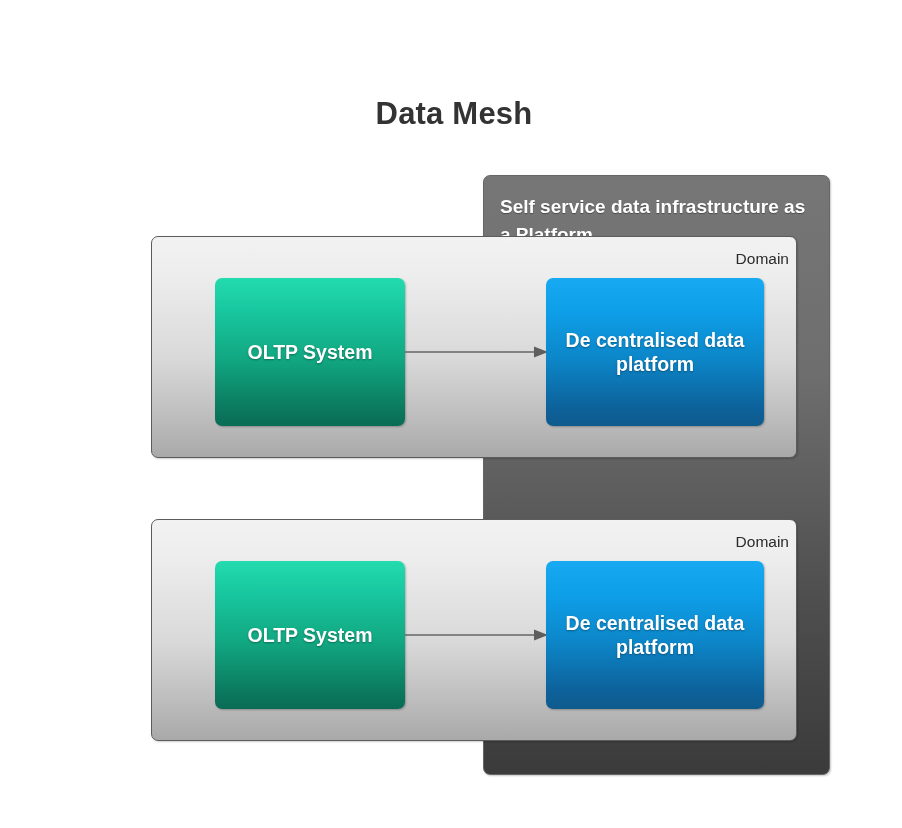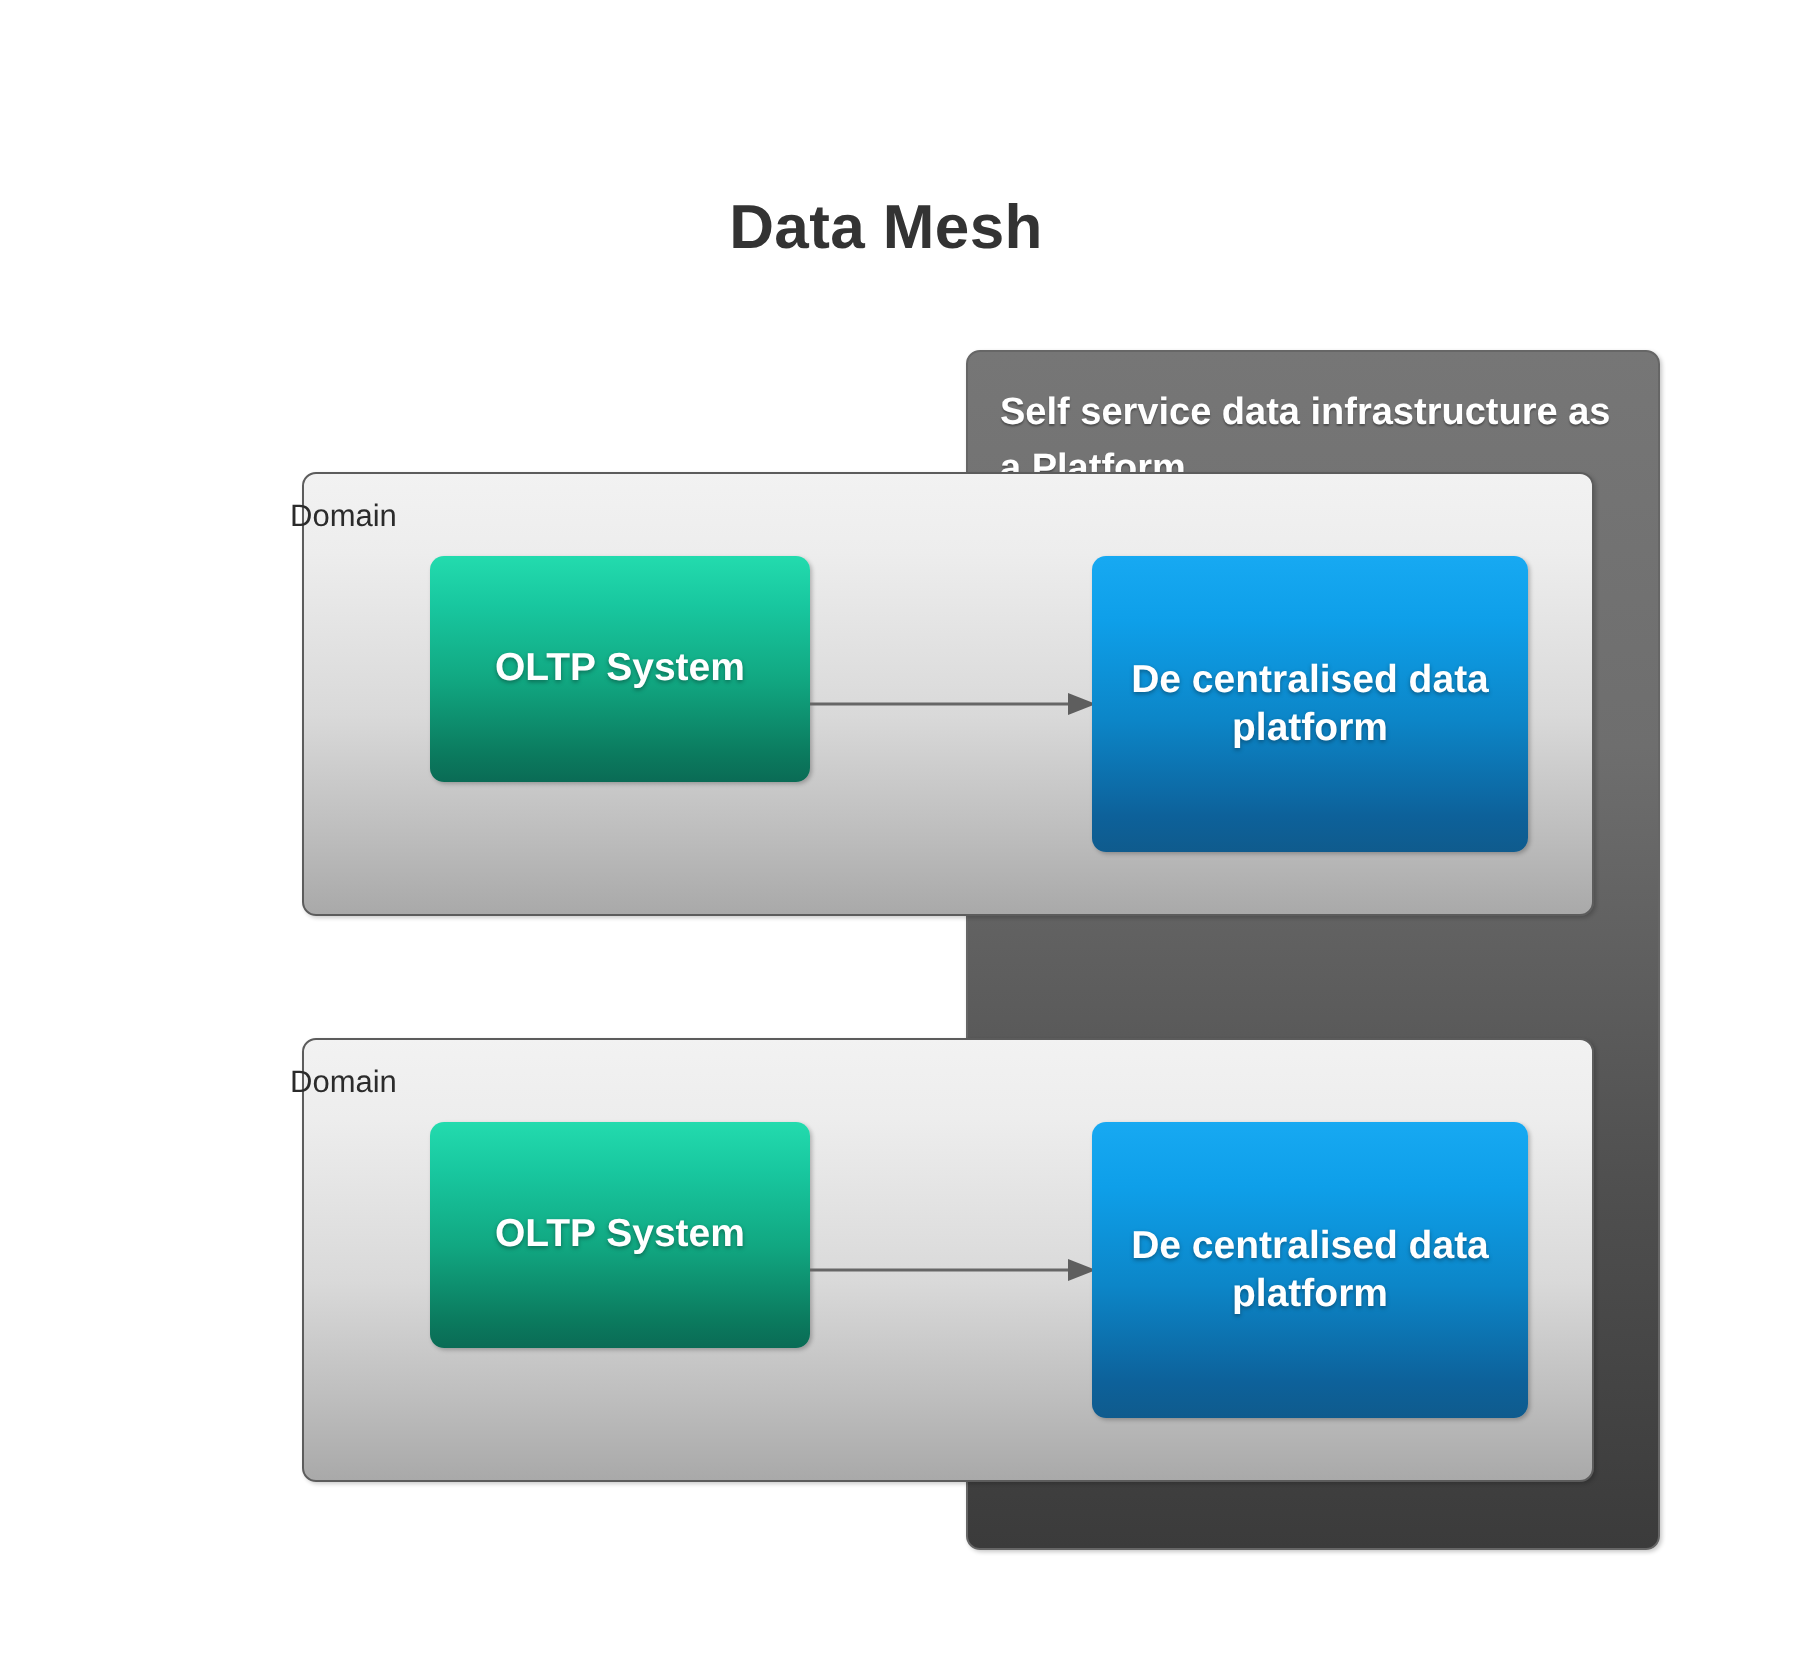--- a/index.html
+++ b/index.html
@@ -26,20 +26,21 @@
   .title {
     position: absolute;
     left: 0;
     top: 96px;
     width: 886px;
     text-align: center;
     font-size: 31px;
     font-weight: bold;
     color: #333333;
     letter-spacing: 0.2px;
+    padding-left: 11px;
   }
 
   
   .platform-panel {
     position: absolute;
     left: 483px;
     top: 175px;
     width: 347px;
     height: 600px;
     background: linear-gradient(180deg, #767676 0%, #6e6e6e 33%, #4f4f4f 70%, #3b3b3b 100%);
@@ -74,21 +75,21 @@
     box-shadow: 1px 1px 2px rgba(0,0,0,0.2);
   }
   .domain-panel.row1 { top: 236px; }
   .domain-panel.row2 { top: 519px; }
 
   .domain-label {
     position: absolute;
     left: 0;
     top: 13px;
     width: 100%;
-    text-align: left;
+    text-align: right;
     font-size: 15.5px;
     font-weight: normal;
     color: #2b2b2b;
   }
   
   .domain-label span { position: relative; left: -7px; }
 
   
   .node {
     position: absolute;
@@ -102,21 +103,21 @@
     font-size: 19.5px;
     line-height: 1.25;
     text-shadow: 0 1px 2px rgba(0,0,0,0.35);
     box-shadow: 1px 1px 2px rgba(0,0,0,0.25);
     box-sizing: border-box;
   }
   .node-oltp {
     left: 63px;
     top: 41px;
     width: 190px;
-    height: 113px;
+    height: 148px;
     background: linear-gradient(180deg, #23dbae 0%, #18c79f 22%, #11a781 55%, #0b7a5e 88%, #0a6b55 100%);
   }
   .node-platform {
     left: 394px;
     top: 41px;
     width: 218px;
     height: 148px;
     background: linear-gradient(180deg, #17a9f2 0%, #0e9fe9 22%, #0c86c8 55%, #0d619a 88%, #0f5b8d 100%);
   }
 

